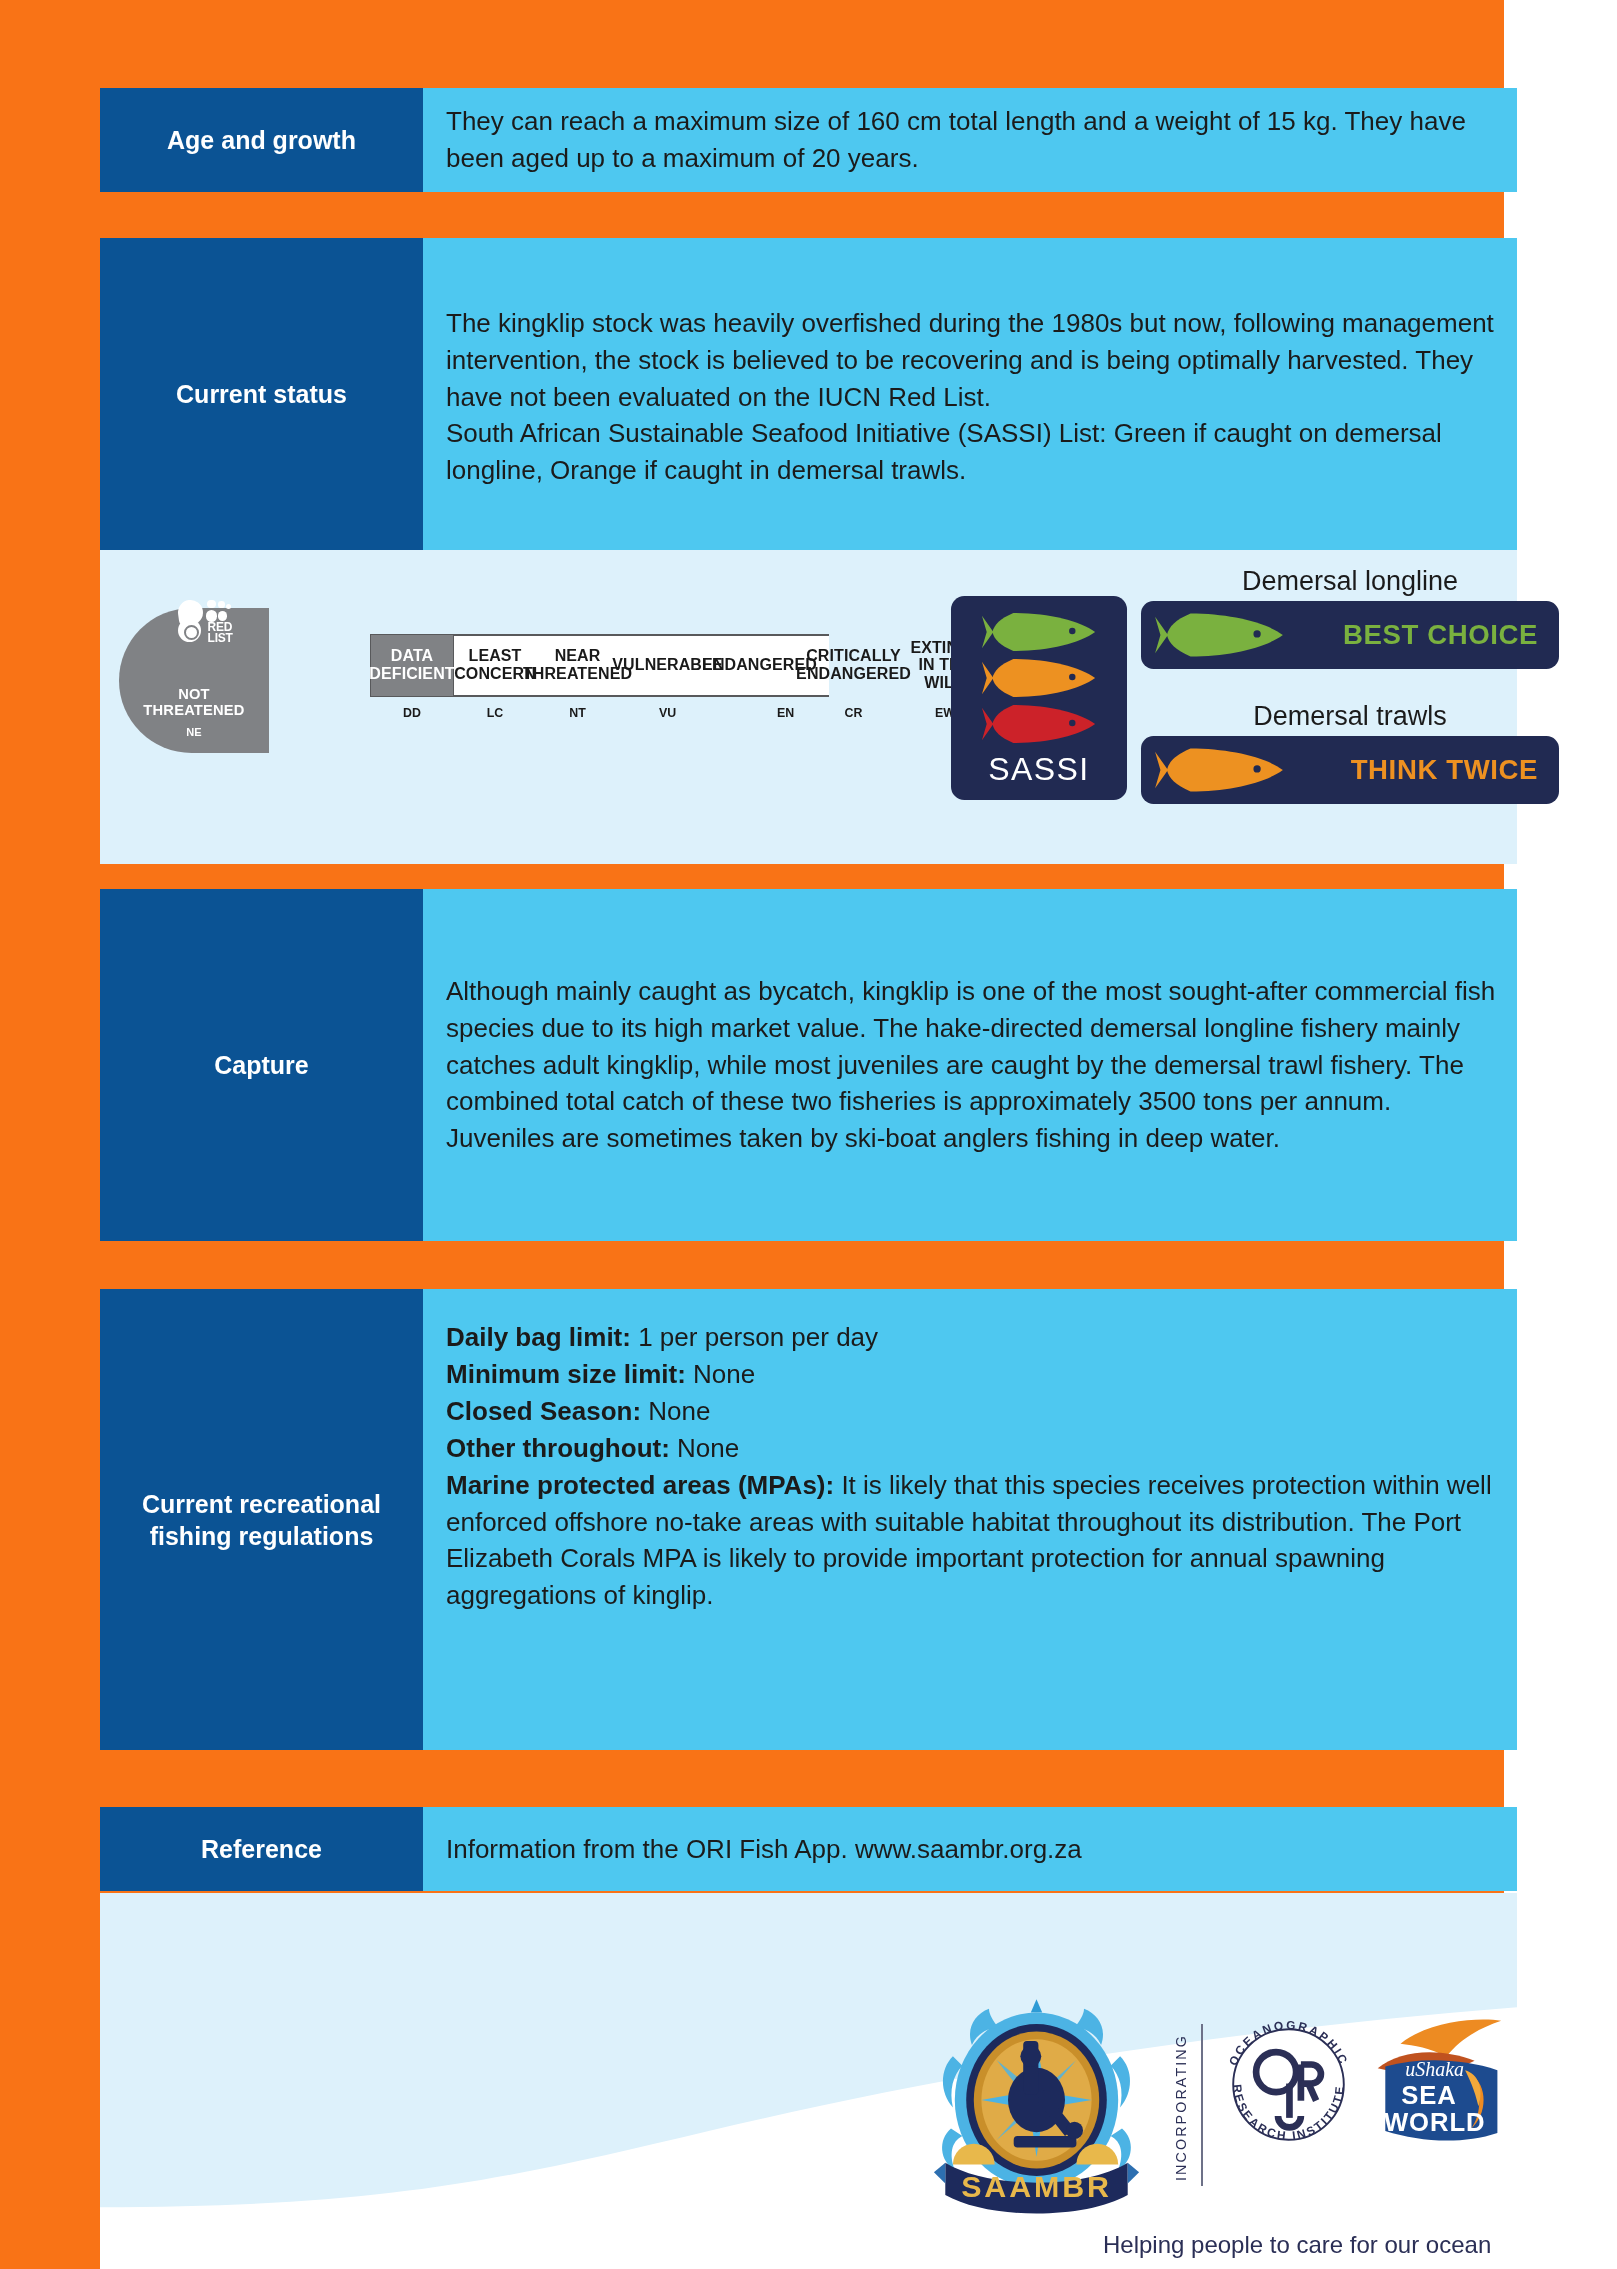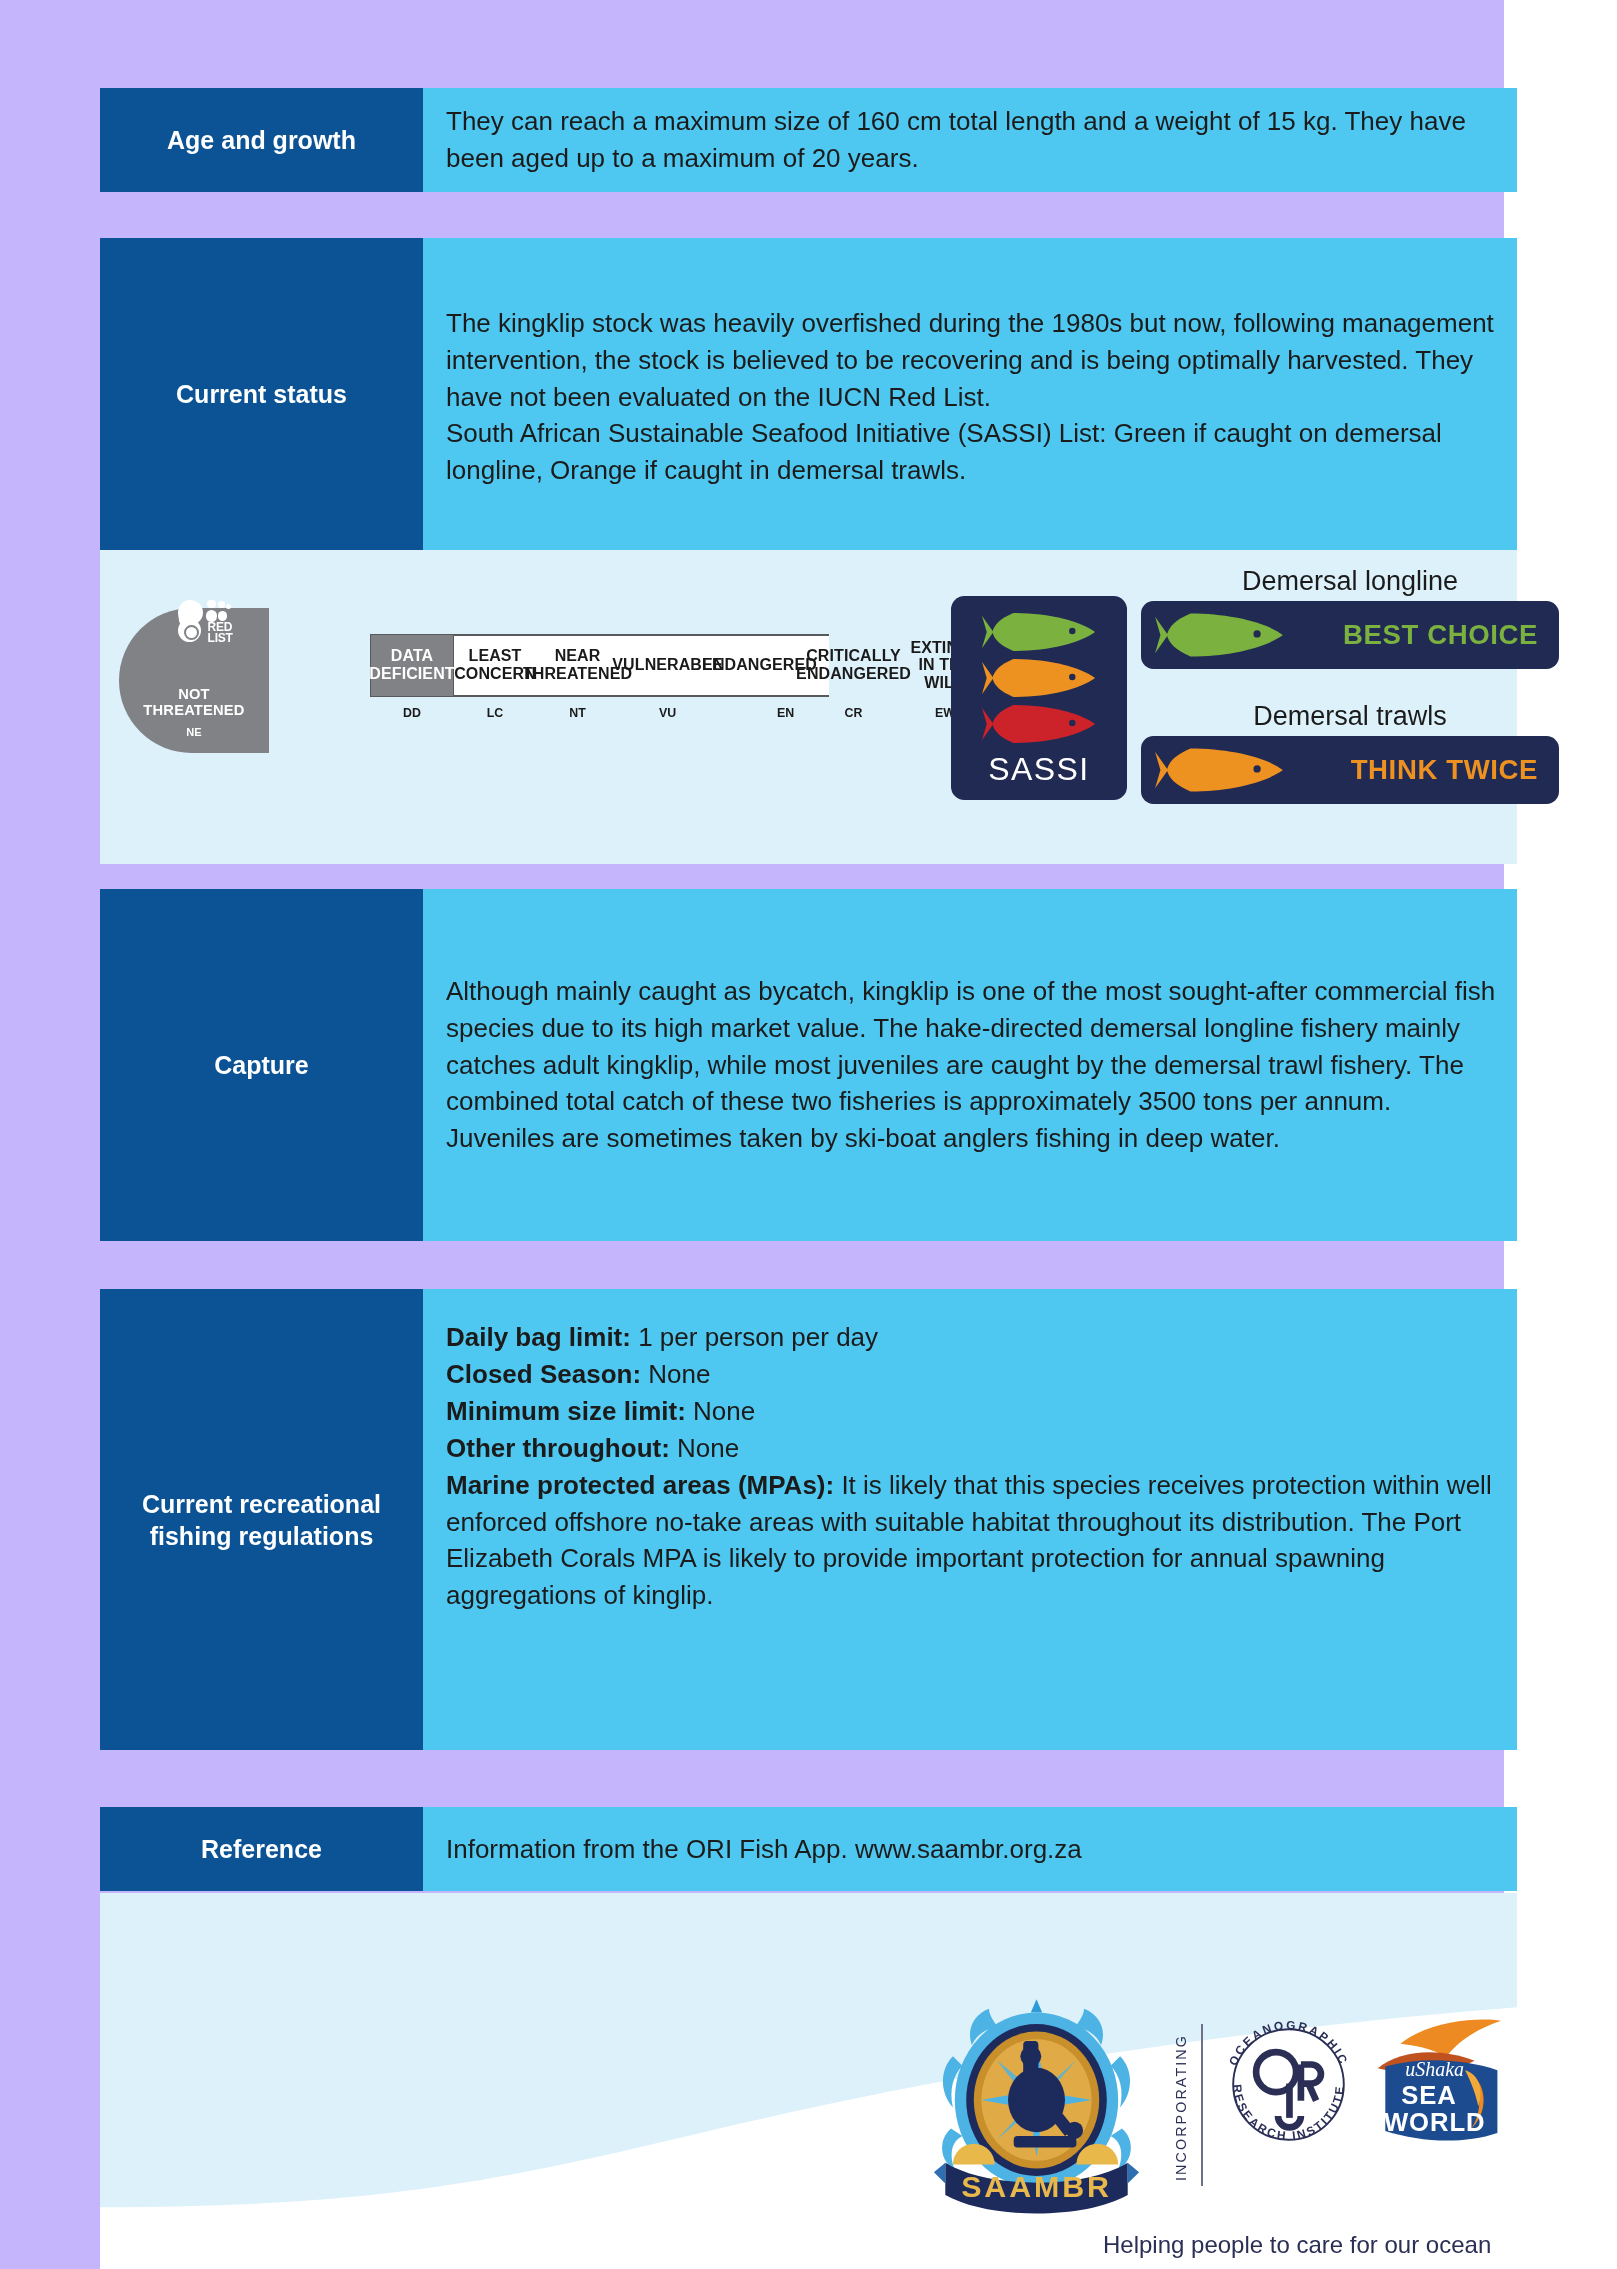--- a/index.html
+++ b/index.html
@@ -2,21 +2,21 @@
 <html style="font-size:15px"><head>
 <meta charset="utf-8">
 <style>
   * { box-sizing: border-box; margin: 0; padding: 0; }
   html, body {
     width: 1618px; height: 2269px;
     background: #ffffff;
     font-family: "Liberation Sans", sans-serif;
     overflow: hidden;
   }
-  .page { position: relative; width: 1504px; height: 2269px; background: #c4b5fd; }
+  .page { position: relative; width: 1504px; height: 2269px; background: #f97316; }
 
   
   .row { display: flex; align-items: stretch; margin: 0 0 0 0; }
   .lbl {
     width: 323px; flex: 0 0 323px;
     background: #0b5394;
     color: #ffffff;
     font-weight: bold;
     font-size: 25px;
     display: flex; align-items: center; justify-content: center;
@@ -303,22 +303,22 @@
           <p>Although mainly caught as bycatch, kingklip is one of the most sought-after commercial fish species due to its high market value. The hake-directed demersal longline fishery mainly catches adult kingklip, while most juveniles are caught by the demersal trawl fishery. The combined total catch of these two fisheries is approximately 3500 tons per annum. Juveniles are sometimes taken by ski-boat anglers fishing in deep water.</p>
         </div>
     </div>
   </div>
 
   <div class="block" style="top:1289px;">
     <div class="row">
       <div class="lbl" style="min-height:461px;">Current recreational fishing regulations</div>
       <div class="val" style="min-height:461px;padding-top:30px;">
         <p><b>Daily bag limit:</b><span> 1 per person per day</span></p>
+        <p><b>Minimum size limit:</b><span> None</span></p>
         <p><b>Closed Season:</b><span> None</span></p>
-        <p><b>Minimum size limit:</b><span> None</span></p>
         <p><b>Other throughout:</b><span> None</span></p>
         <p><b>Marine protected areas (MPAs):</b><span> It is likely that this species receives protection within well enforced offshore no-take areas with suitable habitat throughout its distribution. The Port Elizabeth Corals MPA is likely to provide important protection for annual spawning aggregations of kinglip.</span></p>
       </div>
     </div>
   </div>
 
   <div class="block" style="top:1807px;">
     <div class="row">
       <div class="lbl" style="min-height:84px;">Reference</div>
       <div class="val" style="min-height:84px;display:flex;align-items:center;">

